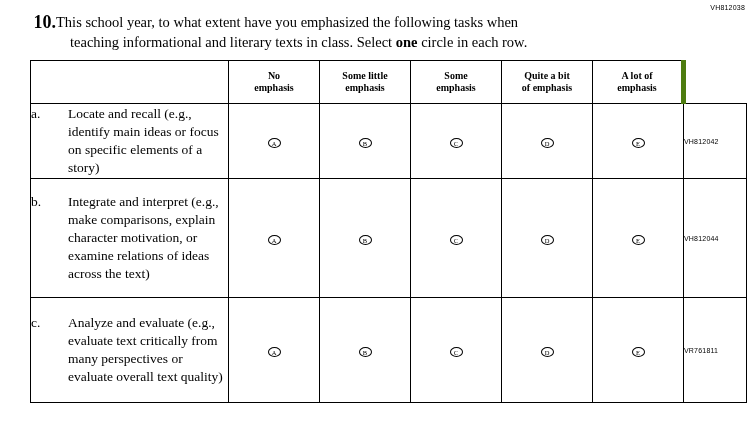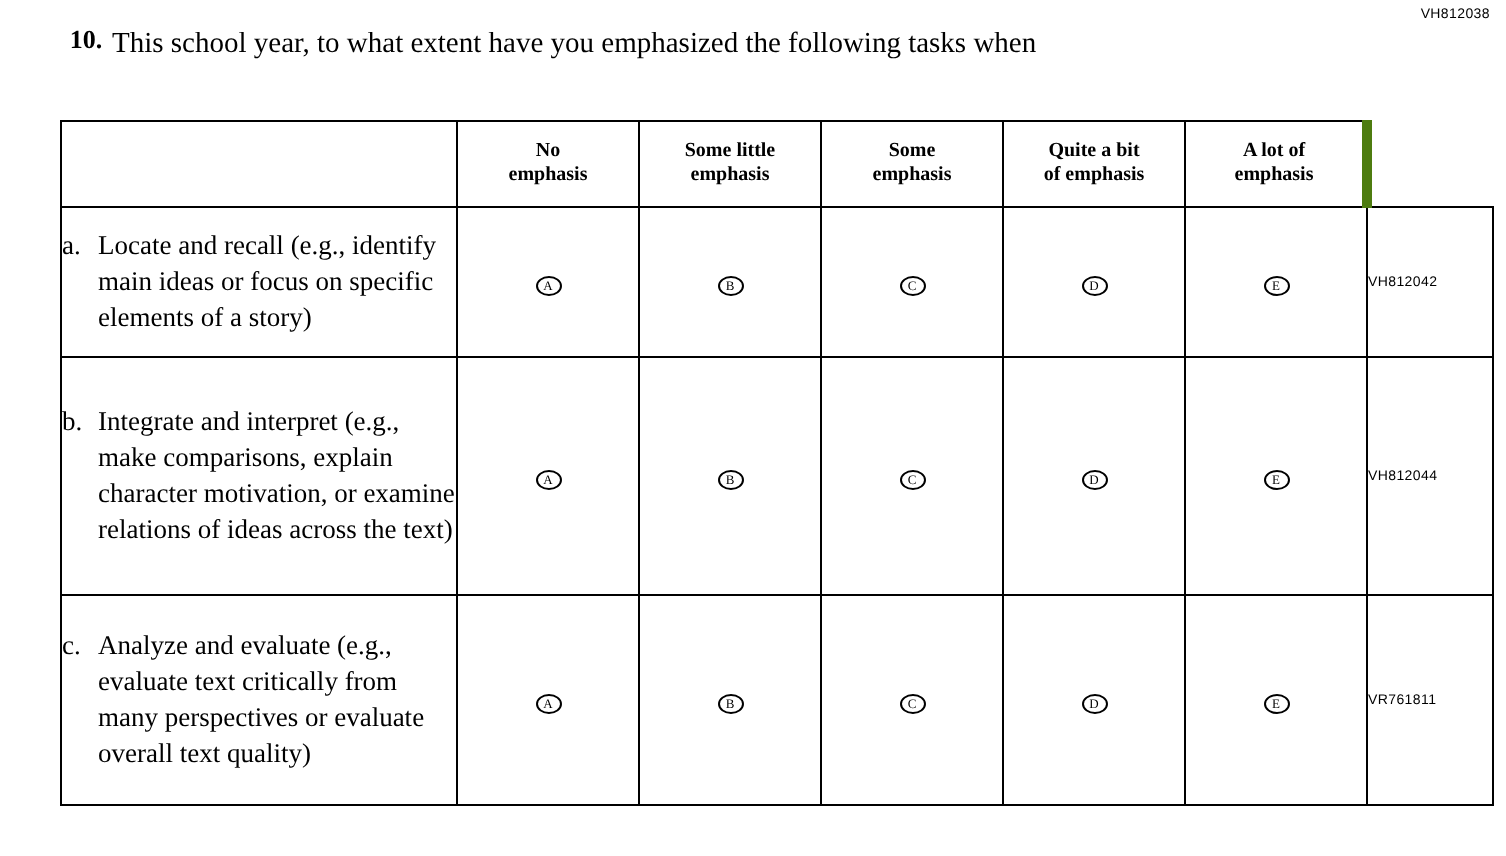--- a/index.html
+++ b/index.html
@@ -31,24 +31,24 @@
     left: 30px;
     top: 12px;
     width: 690px;
   }
   .question-row {
     display: flex;
     align-items: flex-start;
   }
   .q-number {
     font-weight: bold;
-    font-size: 13px;
+    font-size: 18px;
     width: 26px;
     flex: 0 0 26px;
-    text-align: center;
+    text-align: right;
     padding-top: 0px;
   }
   .q-text {
     font-size: 14.5px;
     line-height: 1.38;
     flex: 1 1 auto;
   }
   .q-text .line2 {
     display: block;
     padding-left: 14px;
@@ -105,20 +105,21 @@
   .stem-inner {
     display: flex;
     align-items: flex-start;
   }
   .stem-letter {
     flex: 0 0 18px;
     width: 18px;
   }
   .stem-text {
     flex: 1 1 auto;
+    margin-left: 19px;
   }
 
   td.bubble-cell {
     text-align: center;
     vertical-align: middle;
   }
 
   .bubble {
     display: inline-block;
     width: 13px;
@@ -159,20 +160,21 @@
 </head>
 <body>
 
 <div class="page-id">VH812038</div>
 
 <div class="question-block">
   <div class="question-row">
     <div class="q-number">10.</div>
     <div class="q-text">
       <span>This school year, to what extent have you emphasized the following tasks when</span>
+      <span class="line2"><span>teaching informational and literary texts in class. Select </span><b>one</b><span> circle in each row.</span></span>
     </div>
   </div>
 </div>
 
 <div class="matrix-wrap">
   <table class="matrix">
     <colgroup>
       <col class="c-stem">
       <col class="c-opt">
       <col class="c-opt">

